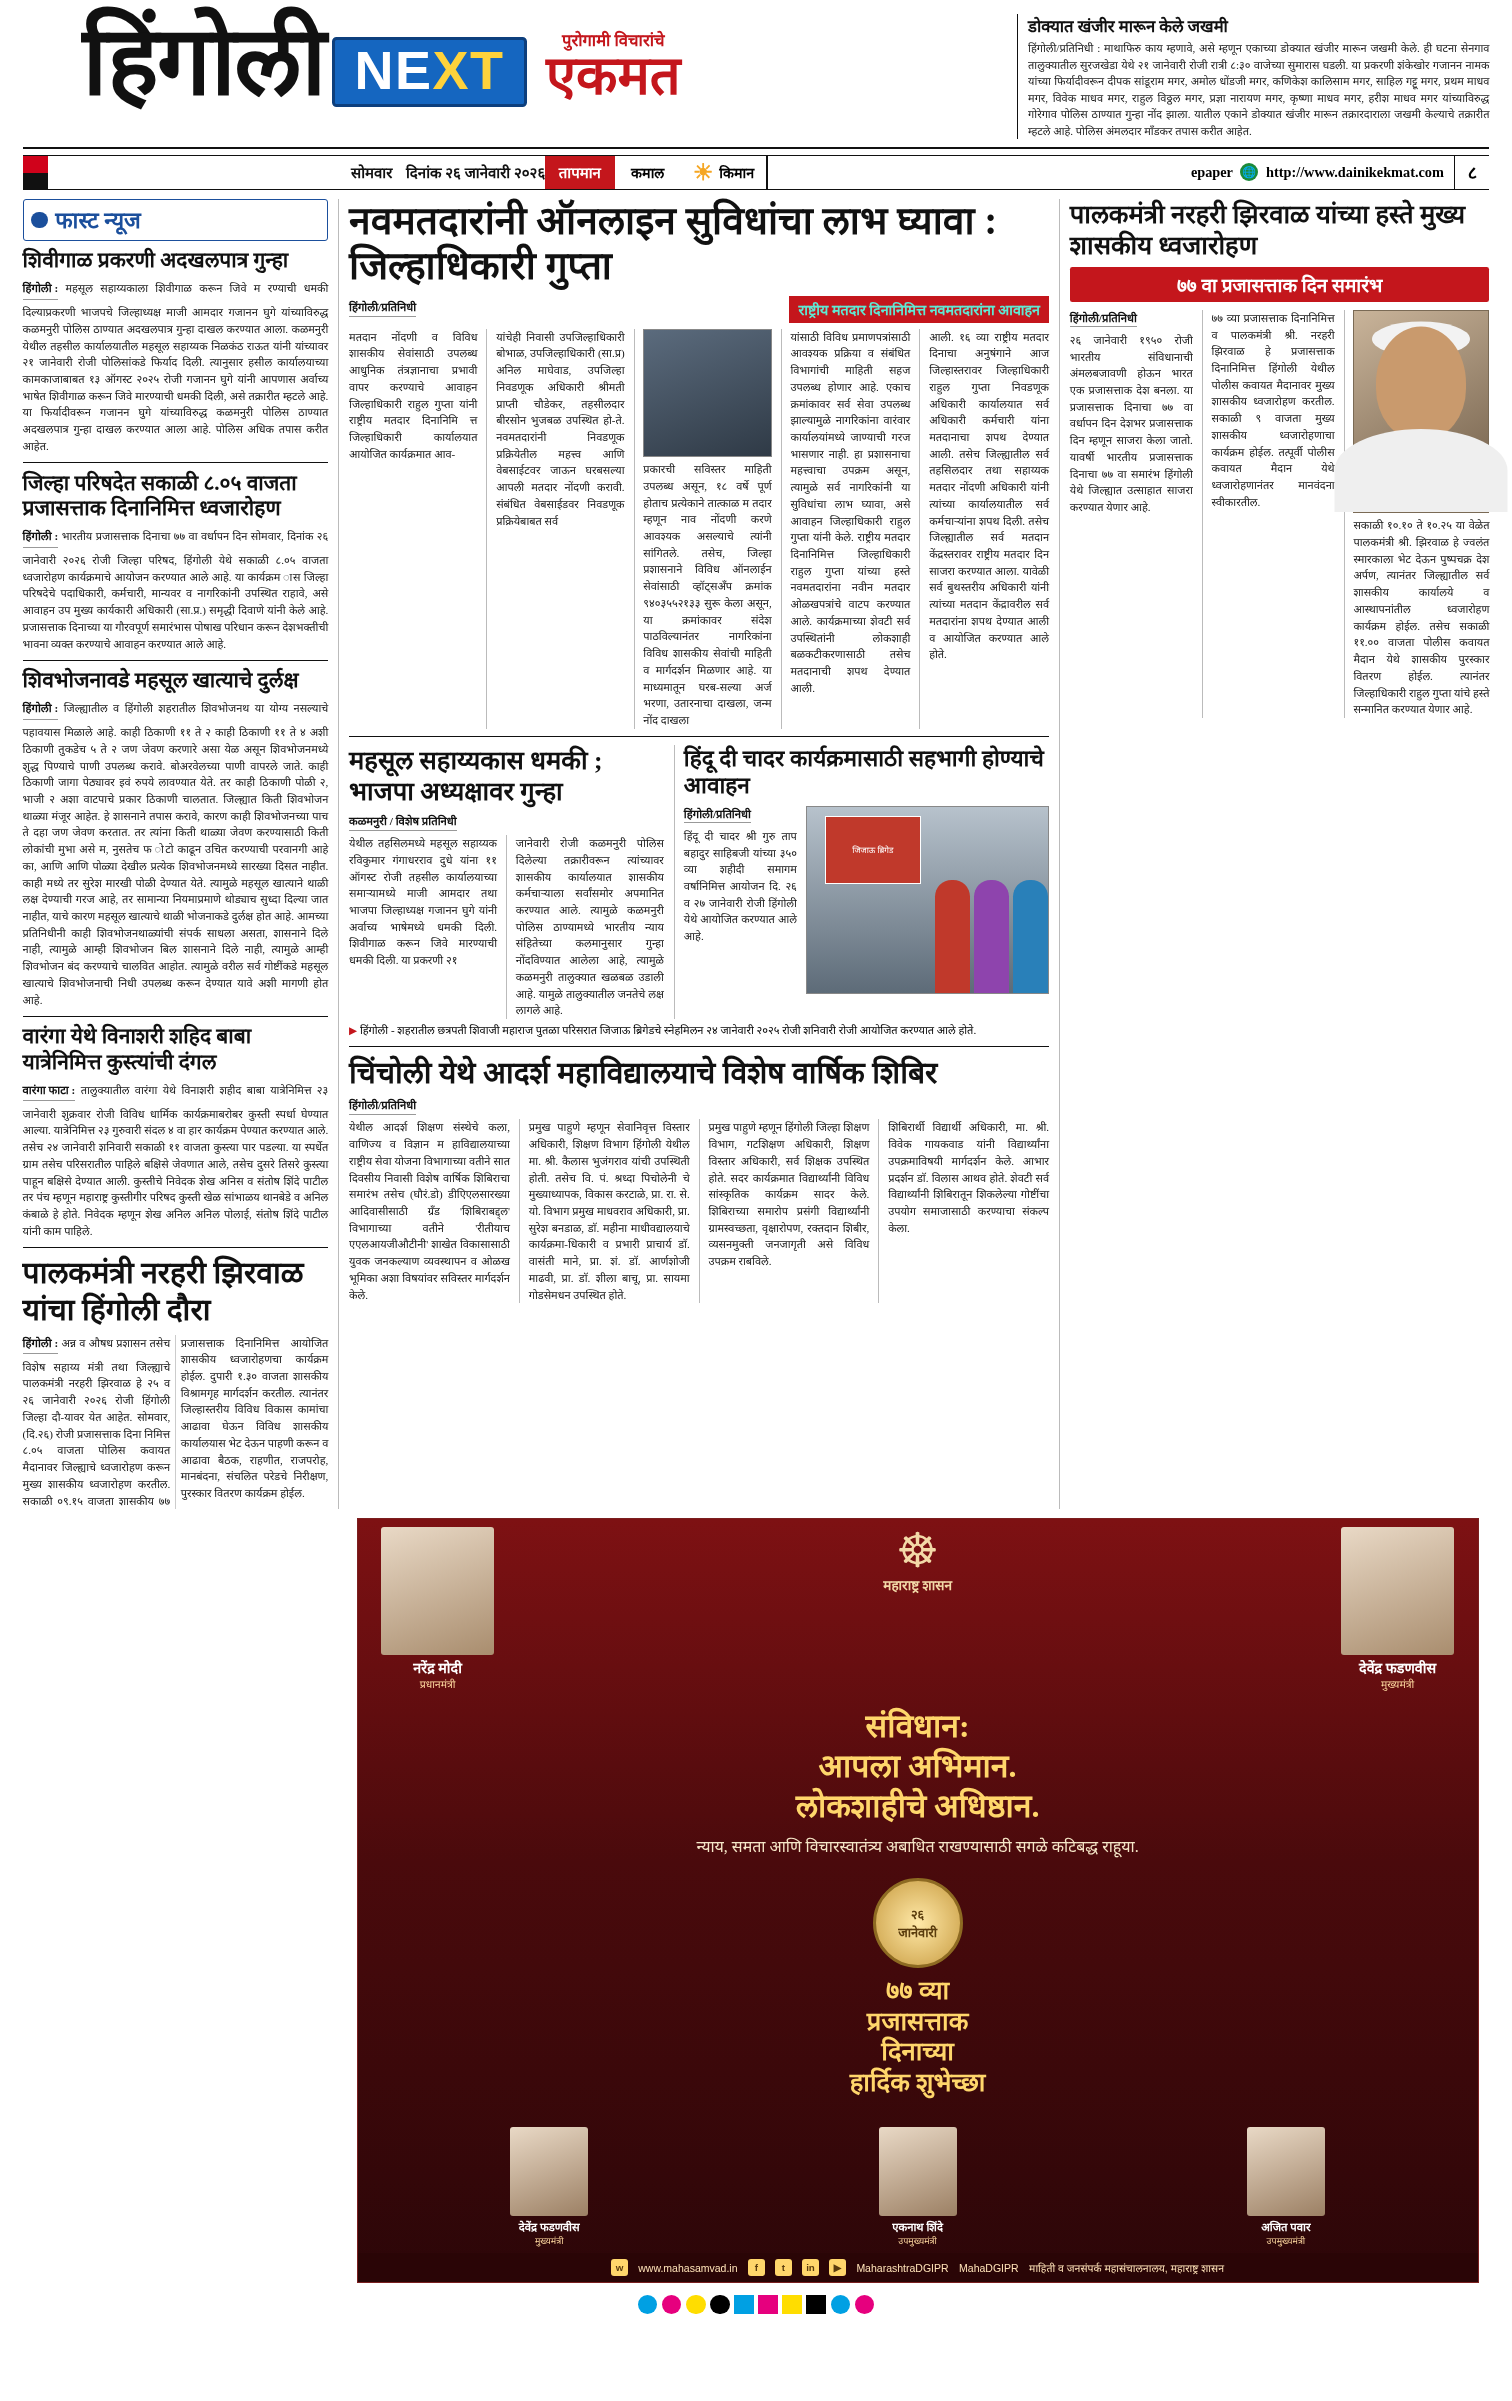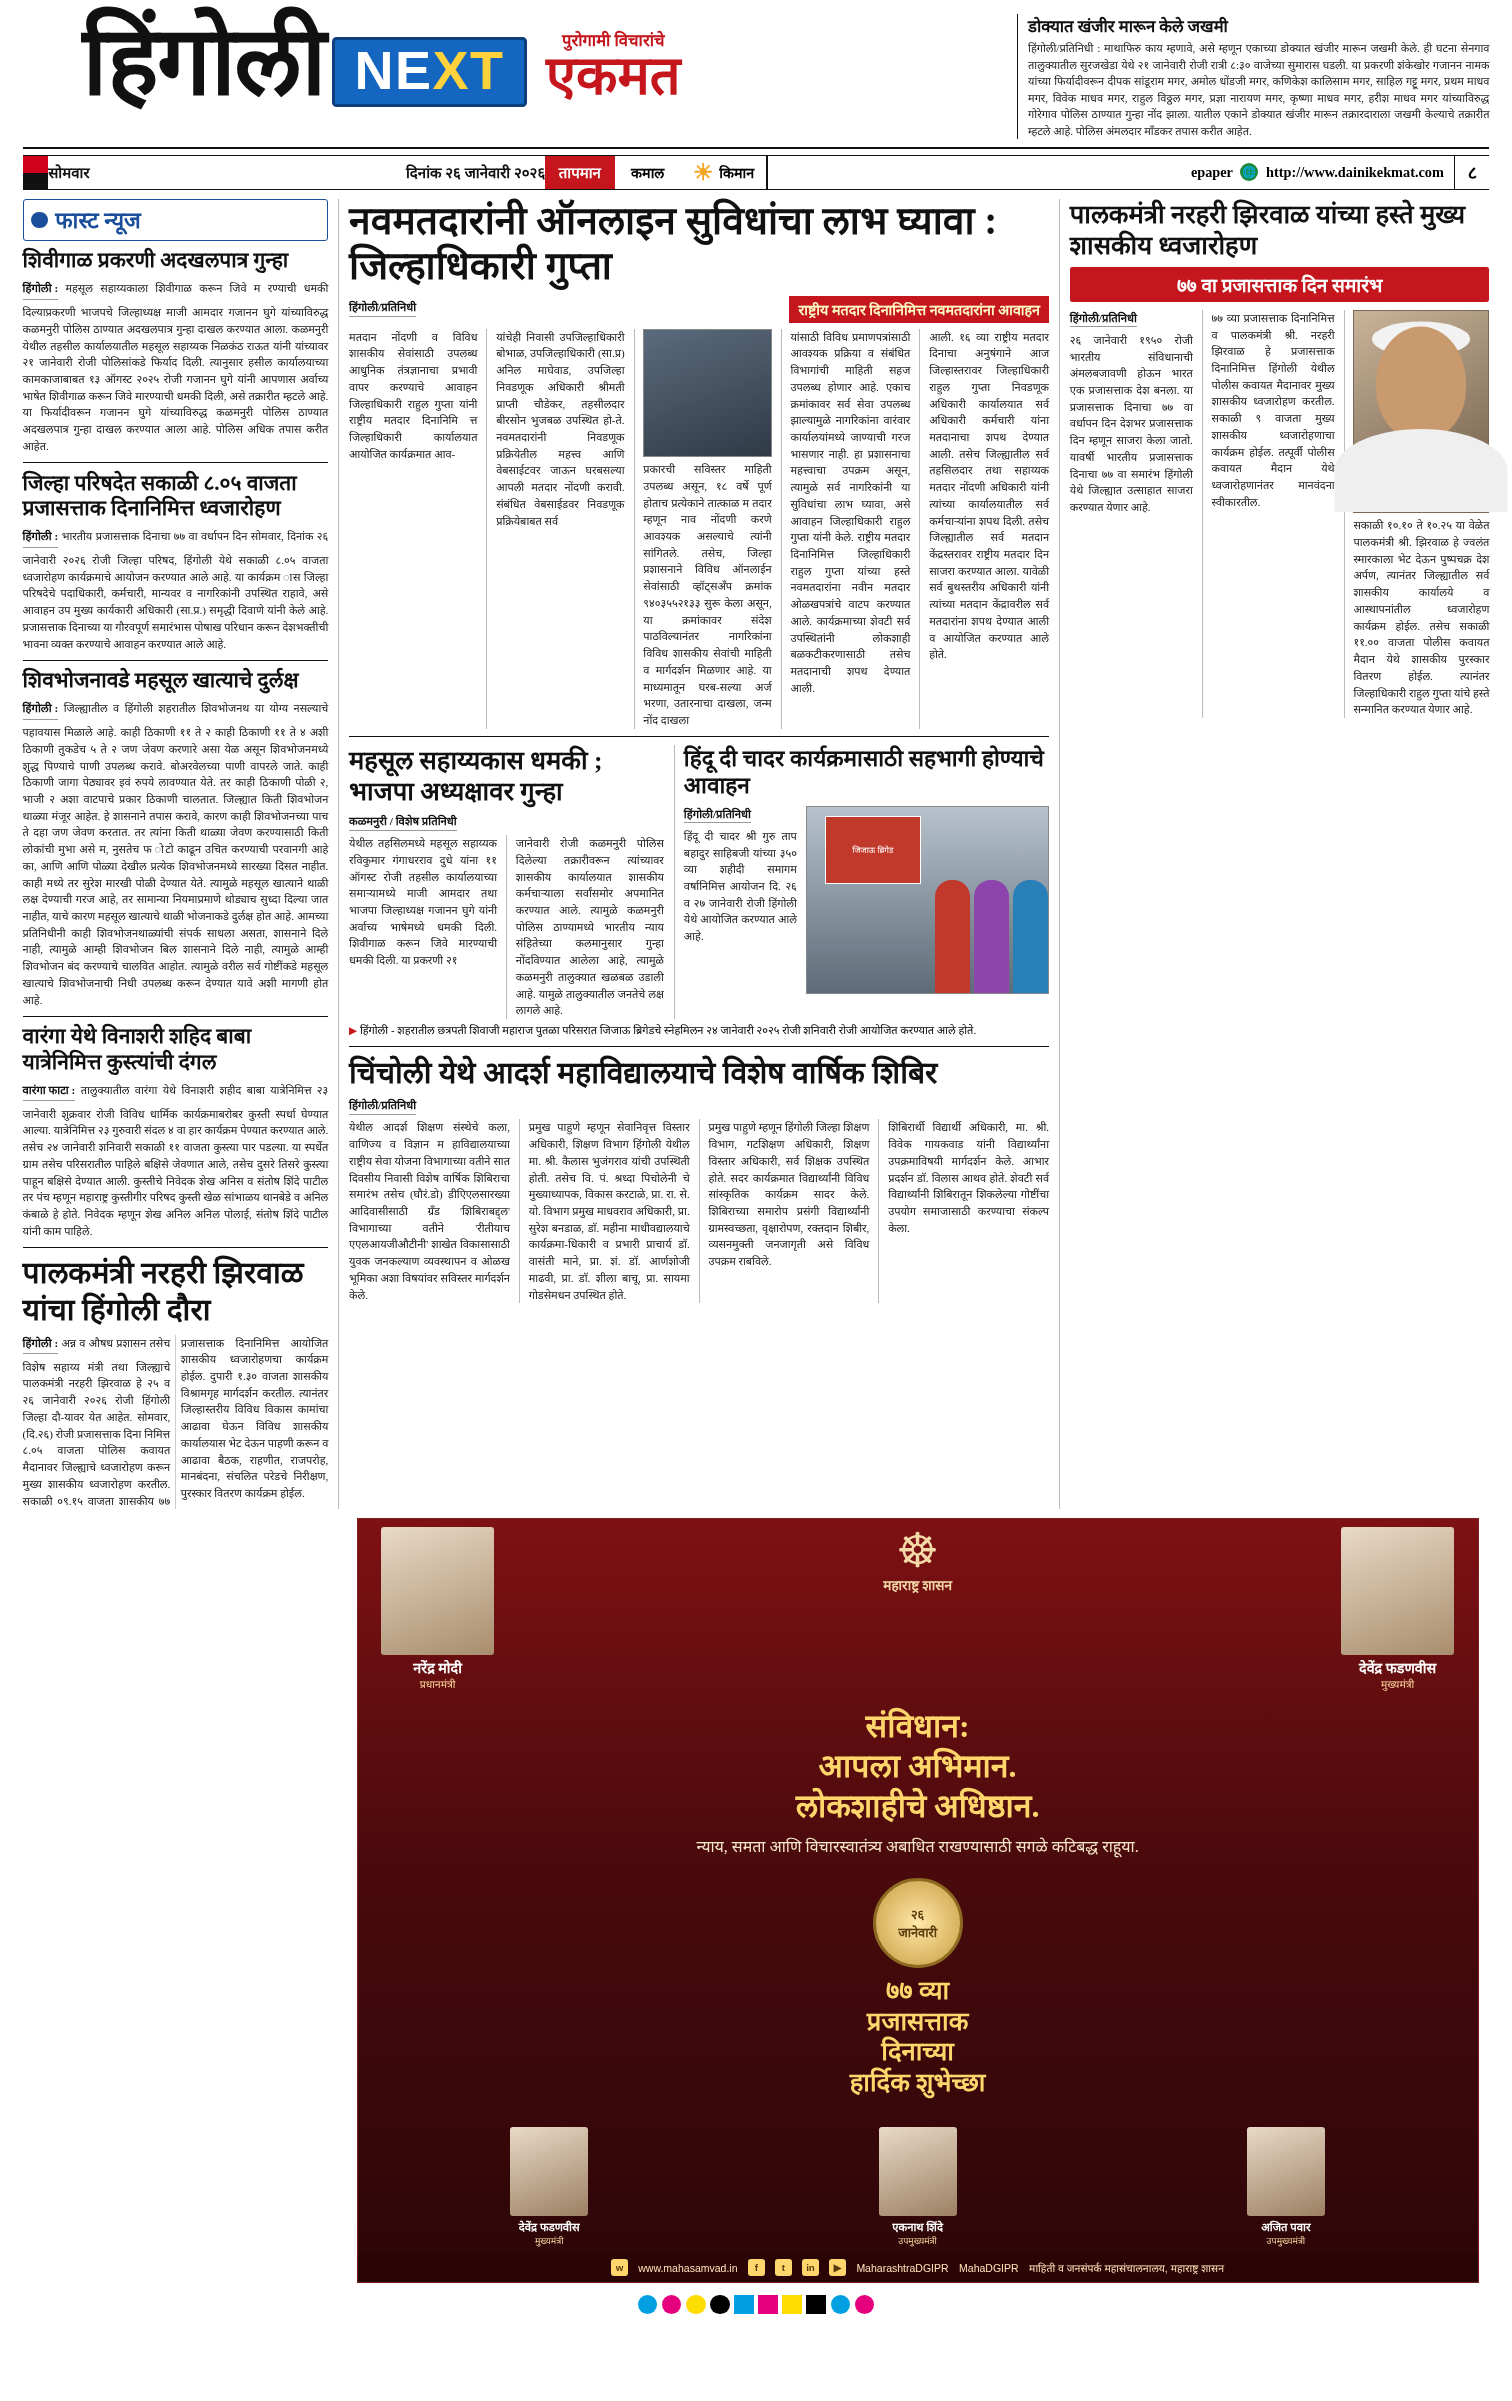--- a/index.html
+++ b/index.html
@@ -97,21 +97,21 @@
     align-items: stretch;
     height: 35px;
     margin-top: 6px;
     border-top: 1.5px solid #111;
     border-bottom: 1.5px solid #111;
     font-family: "Liberation Serif", serif;
   }
   .ib-flag { width: 25.6px; background: linear-gradient(180deg,#d0021b 0 50%, #111 50% 100%); }
   .ib-date {
     flex: 0 0 497px;
-    display: flex; align-items: center; justify-content: space-between;
+    display: flex; align-items: center; justify-content: flex-end;
     font-size: 15px; font-weight: bold; color:#111;
     gap: 13.6px;
   }
   .ib-temp {
     background: #c4161c; color: #fff; font-weight: bold; font-size: 15px;
     display:flex; align-items:center; padding: 0 13.6px;
   }
   .ib-kamal { display:flex; align-items:center; padding: 0 16.6px; font-size: 14.3px; font-weight:bold; }
   .ib-sun { display:flex; align-items:center; gap: 6px; padding: 0 12px; font-size: 14.3px; font-weight:bold;}
   .sun-glyph { color:#f5a623; font-size: 22.6px; }
@@ -196,21 +196,21 @@
   .lead-head {
     font-family: "Liberation Serif", serif;
     font-size: 39px;
     font-weight: bold;
     line-height: 1.15;
     color: #111;
     margin: 0 0 7.5px 0;
   }
   .kicker {
     background: #c4161c;
-    color: #fef9c3;
+    color: #5eead4;
     font-family: "Liberation Serif", serif;
     font-weight: bold;
     font-size: 14.3px;
     padding: 3.8px 9px;
     display: inline-block;
     margin-bottom: 6px;
   }
   .photo {
     background: linear-gradient(160deg,#5b6b7d,#2f3a46);
     position: relative;

